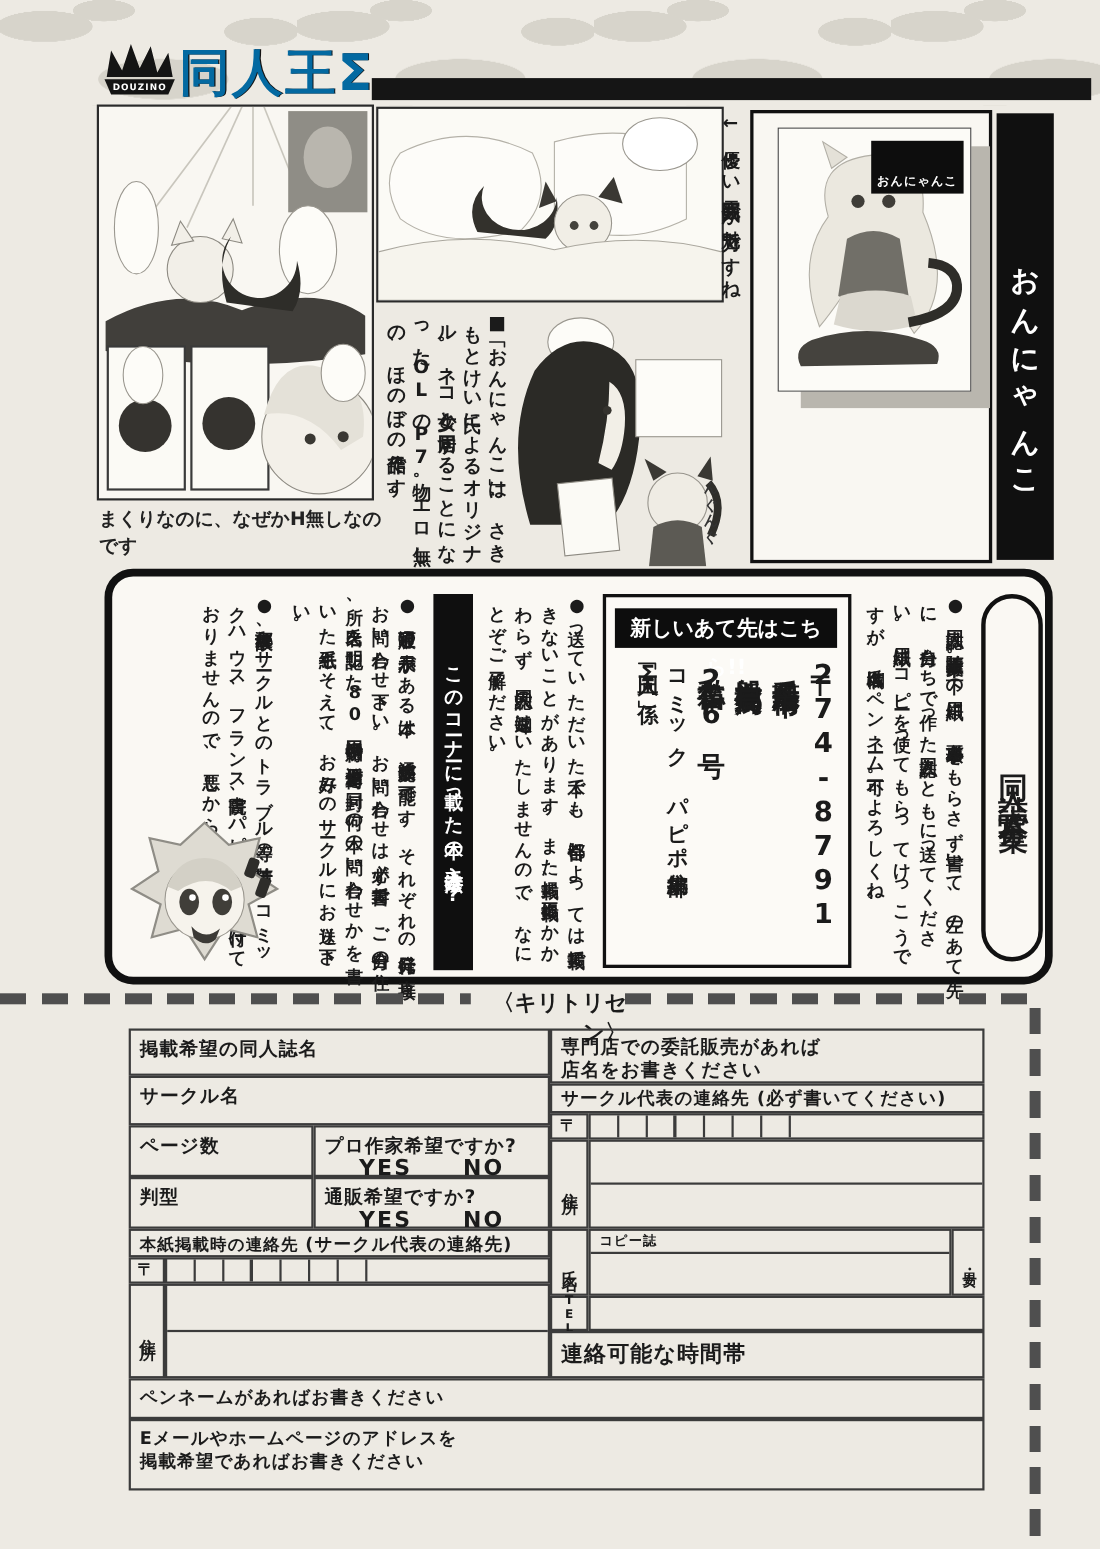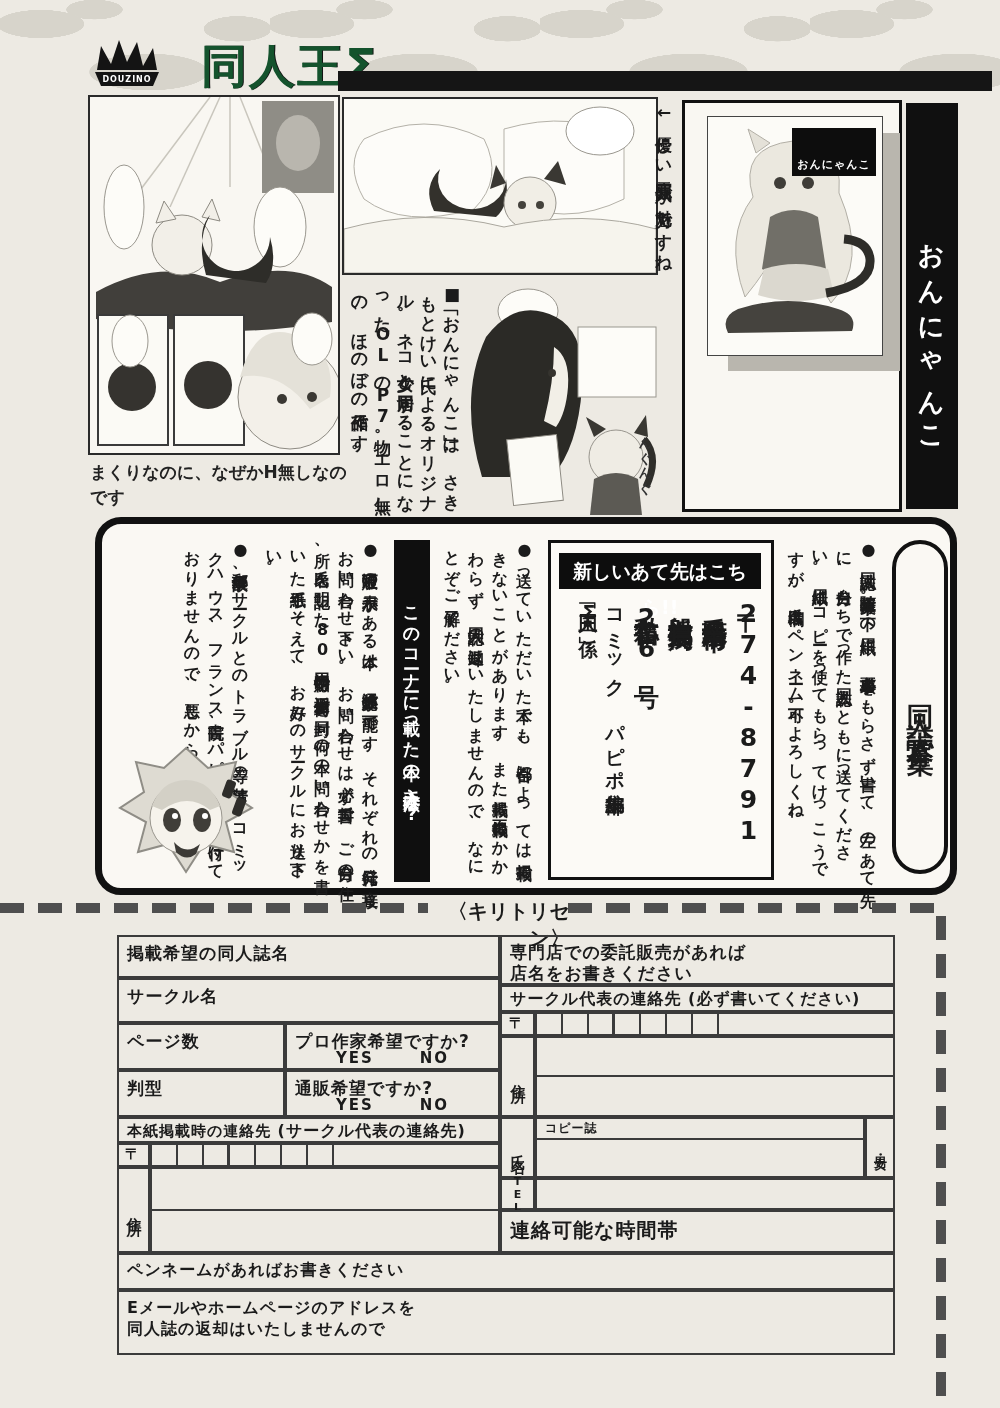--- a/index.html
+++ b/index.html
@@ -19,21 +19,21 @@
     left:0; top:0; width:1000px; height:96px;
     background-image:
       radial-gradient(ellipse 62px 20px at 15% 25%, #d7d4cb 70%, transparent 71%),
       radial-gradient(ellipse 84px 26px at 55% 75%, #d7d4cb 70%, transparent 71%),
       radial-gradient(ellipse 48px 18px at 88% 30%, #d7d4cb 70%, transparent 71%),
       radial-gradient(ellipse 40px 14px at 35% 10%, #d7d4cb 70%, transparent 71%);
     background-size:270px 96px;
   }
 
   
-  .logo-title { left:163px; top:36px; font-size:46px; font-weight:900; letter-spacing:2px; color:#14532d; text-shadow:1px 0 #141414;margin-left:38px; }
+  .logo-title { left:163px; top:36px; font-size:46px; font-weight:900; letter-spacing:2px; color:#0369a1; text-shadow:1px 0 #141414; }
   .header-bar { left:338px; top:71px; width:654px; height:20px; background:#151515; }
 
   
   .panel { background:#f9f7f2; border:2px solid #2a2a2a; overflow:hidden; }
   .caption { font-weight:700; font-size:17px; line-height:25px; color:#222; }
   .side-caption { left:653px; top:102px; height:250px; font-size:17px; font-weight:700; letter-spacing:2px; }
   .desc { left:345px; top:284px; width:118px; height:232px; font-size:17px; line-height:23px; font-weight:700; letter-spacing:0.5px; }
   .sfx { left:636px; top:428px; height:80px; font-size:13px; font-weight:700; color:#333; }
 
   .info-box { left:682px; top:100px; width:220px; height:412px; background:#f9f7f2; border:3px solid #111; }
@@ -63,21 +63,21 @@
 
   
   .dash-h { height:10px; background:repeating-linear-gradient(90deg,#4f4f4f 0 24px,transparent 24px 38px); }
   .dash-v { width:10px; background:repeating-linear-gradient(180deg,#4f4f4f 0 24px,transparent 24px 38px); }
   .cutline-label { left:430px; top:898px; width:140px; text-align:right; font-size:20px; font-weight:800; }
 
   
   .cell { position:absolute; border:2px solid #3b3b3b; }
   .cell .lab { position:absolute; left:8px; top:5px; font-size:17px; font-weight:600; letter-spacing:1px; }
   .small-note { font-size:16px; font-weight:700; }
-  .yesno { position:absolute; left:0; right:0; top:24px; text-align:center; font-size:15px; font-weight:600; letter-spacing:2px; }
+  .yesno { position:absolute; left:0; right:0; top:24px; text-align:center; font-size:20px; font-weight:600; letter-spacing:2px; }
   .yesno .no-word { margin-left:46px; }
   .vlabel { display:flex; align-items:center; justify-content:center; }
   .vlabel span { writing-mode:vertical-rl; text-orientation:upright; font-size:15px; font-weight:600; letter-spacing:5px; }
   .pcells { position:absolute; display:flex; }
   .pcells i { display:block; width:26px; height:100%; border-right:2px solid #3b3b3b; }
   .pcells i:nth-child(3) { border-right:3px solid #3b3b3b; }
   .hline { position:absolute; height:1.5px; background:#3b3b3b; }
   .art { display:block; }
 </style>
 </head>
@@ -324,16 +324,16 @@
   <div class="cell" style="left:535px;top:1178px;width:360px;height:32px"></div>
   <div class="cell" style="left:500px;top:1210px;width:395px;height:43px">
     <span class="lab" style="font-size:20px">連絡可能な時間帯</span>
   </div>
 
   <div class="cell" style="left:117px;top:1253px;width:778px;height:37px">
     <span class="lab" style="font-size:16px">ペンネームがあればお書きください</span>
   </div>
   <div class="cell" style="left:117px;top:1290px;width:778px;height:65px">
     <span class="lab" style="font-size:16px;line-height:21px">
-      <span>Eメールやホームページのアドレスを</span><br><span>同人誌の返却はいたしませんので</span>
+      <span>Eメールやホームページのアドレスを</span><br><span>掲載希望であればお書きください</span>
     </span>
   </div>
 </div>
 
 </body></html>

